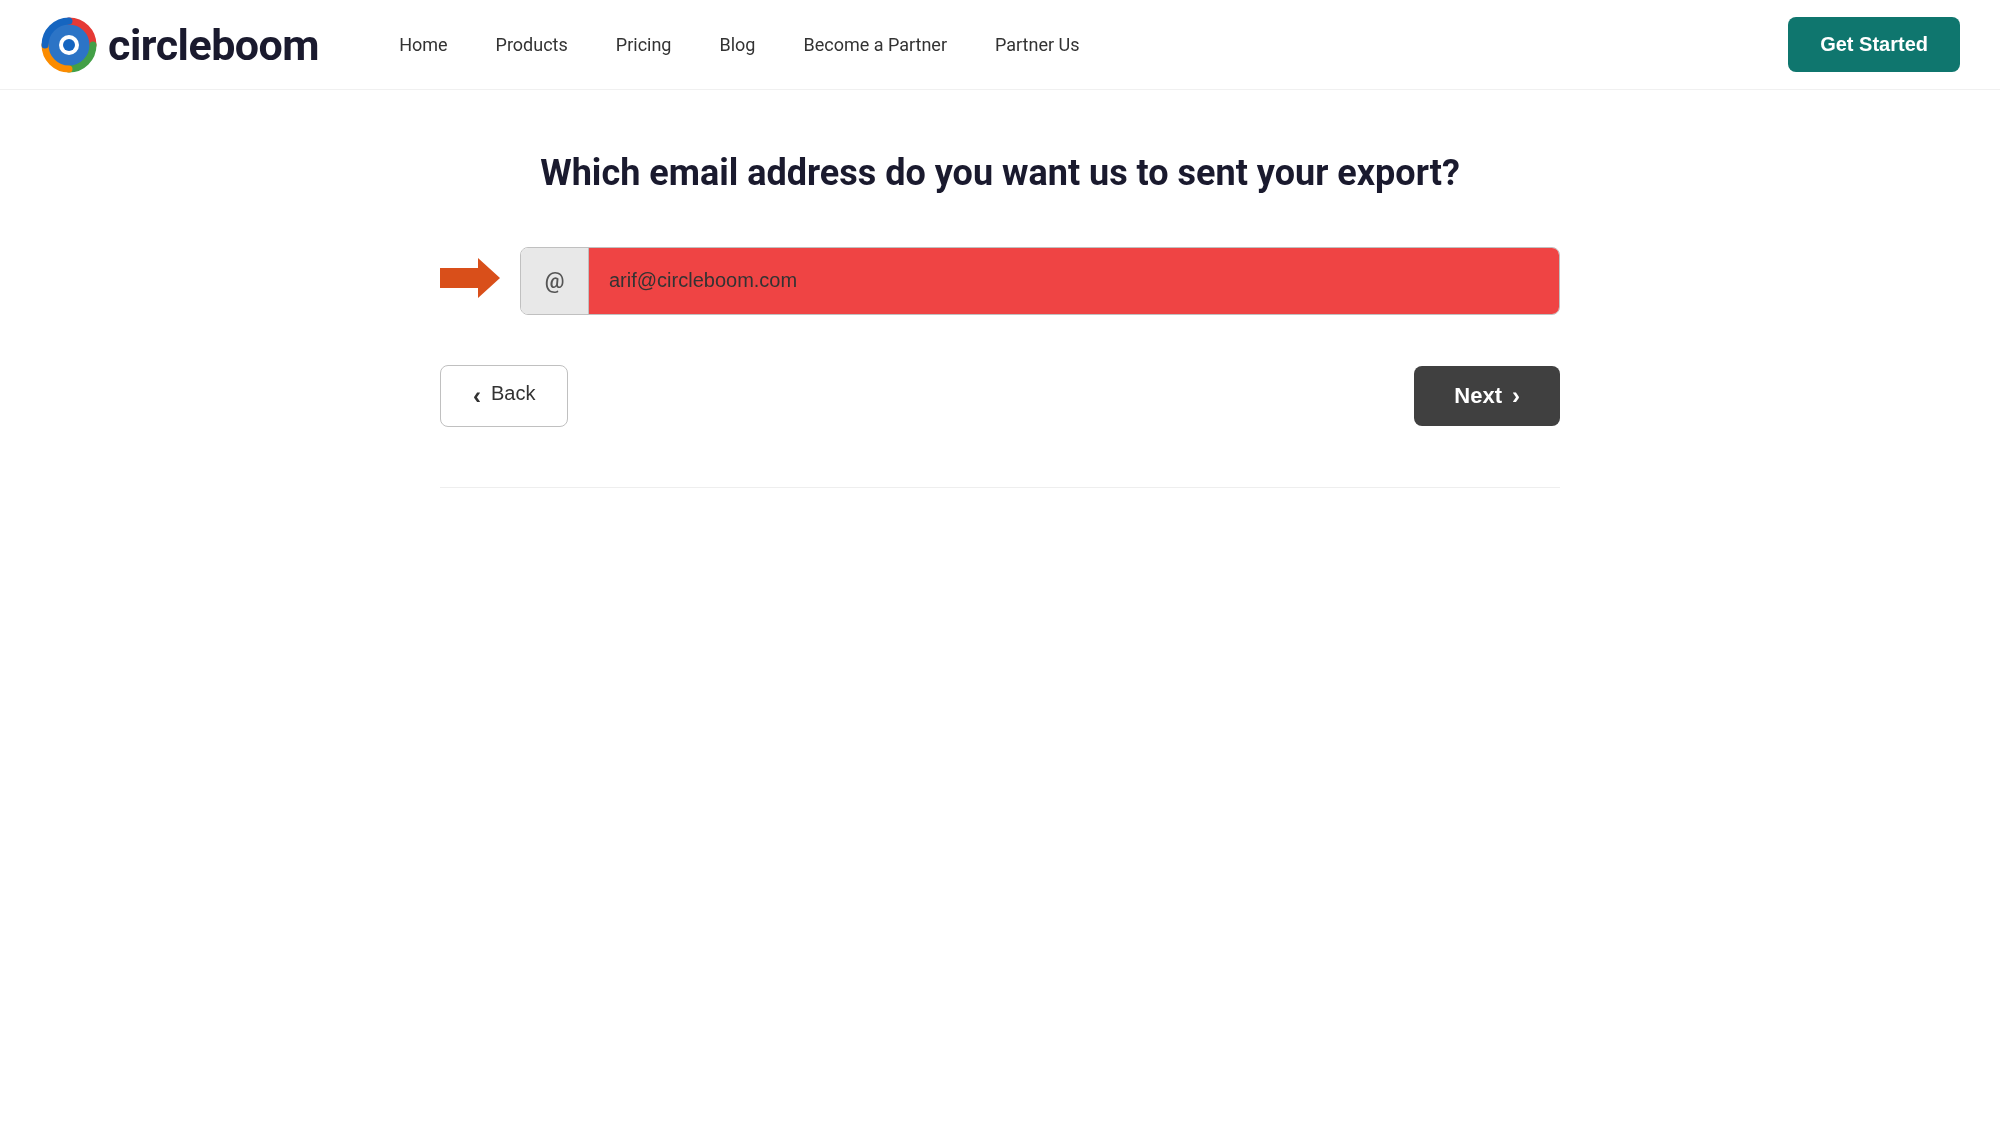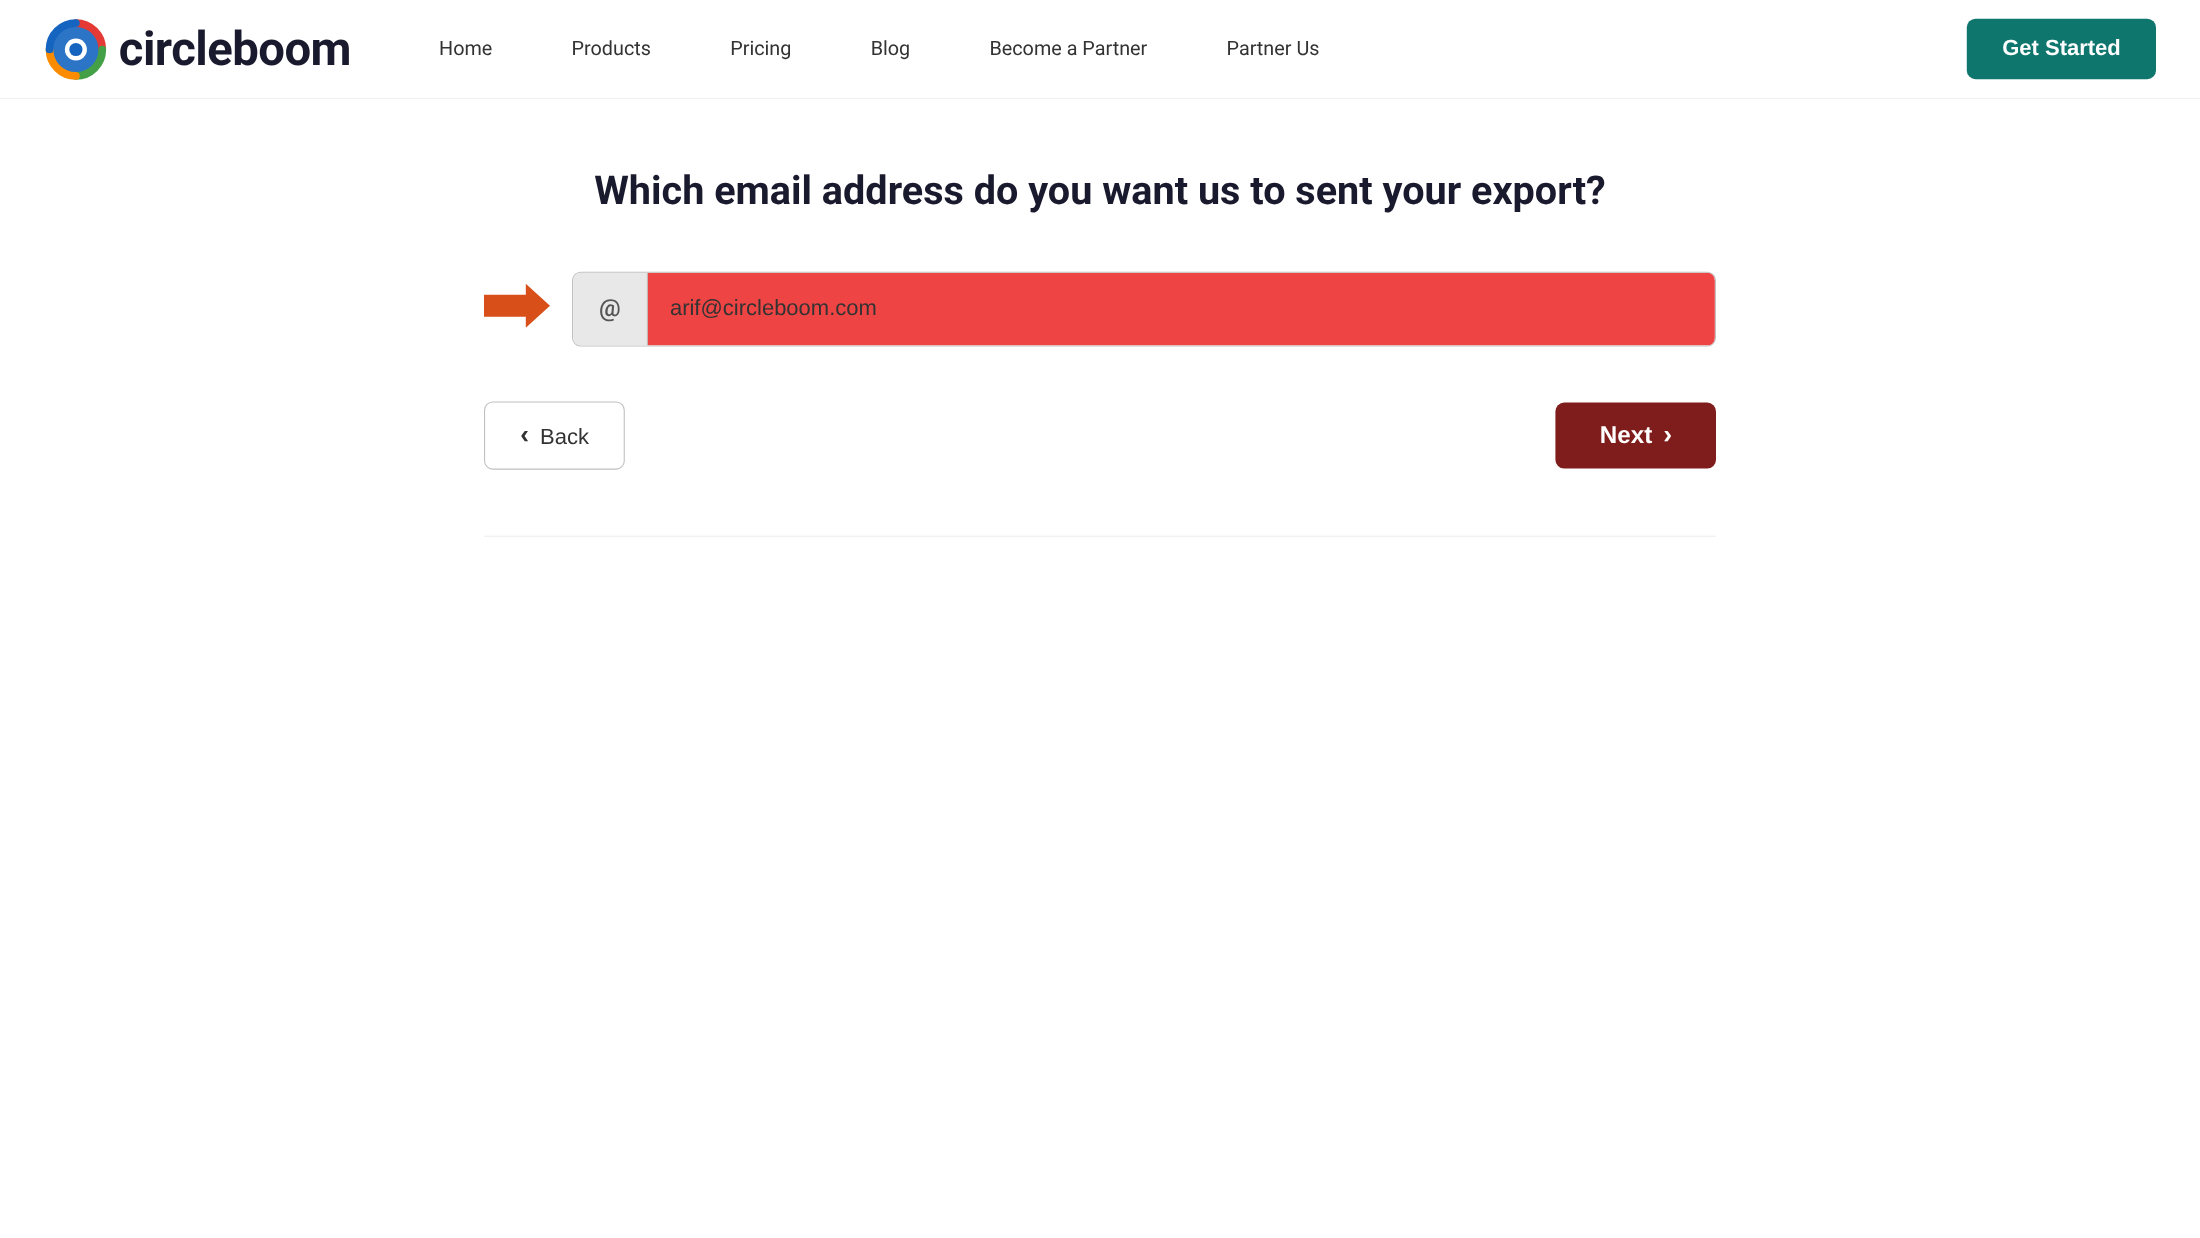--- a/index.html
+++ b/index.html
@@ -42,21 +42,21 @@
     .logo-text {
       font-size: 43px;
       font-weight: 700;
       color: #1a1a2e;
       letter-spacing: -0.5px;
     }
 
     .nav-links {
       display: flex;
       align-items: center;
-      gap: 72px;
+      gap: 48px;
       margin-left: 80px;
       flex: 1;
     }
 
     .nav-link {
       font-size: 18px;
       color: #333;
       text-decoration: none;
       font-weight: 400;
       cursor: pointer;
@@ -144,40 +144,40 @@
     
     .nav-buttons {
       display: flex;
       justify-content: space-between;
       align-items: center;
       margin-bottom: 60px;
     }
 
     .back-btn {
       display: flex;
-      align-items: flex-end;
+      align-items: flex-start;
       gap: 10px;
       padding: 16px 32px;
       border: 1.5px solid #c0c0c0;
       border-radius: 8px;
       background: #fff;
       font-size: 20px;
       color: #333;
       cursor: pointer;
       font-weight: 500;
     }
 
     .next-btn {
       display: flex;
       align-items: center;
       gap: 10px;
       padding: 16px 40px;
       border: none;
       border-radius: 8px;
-      background: #7f1d1d;
+      background: #404040;
       color: #fff;
       font-size: 22px;
       font-weight: 600;
       cursor: pointer;
     }
 
     
     .recommendation-section {
       border-top: 1px solid #eee;
       padding-top: 40px;

